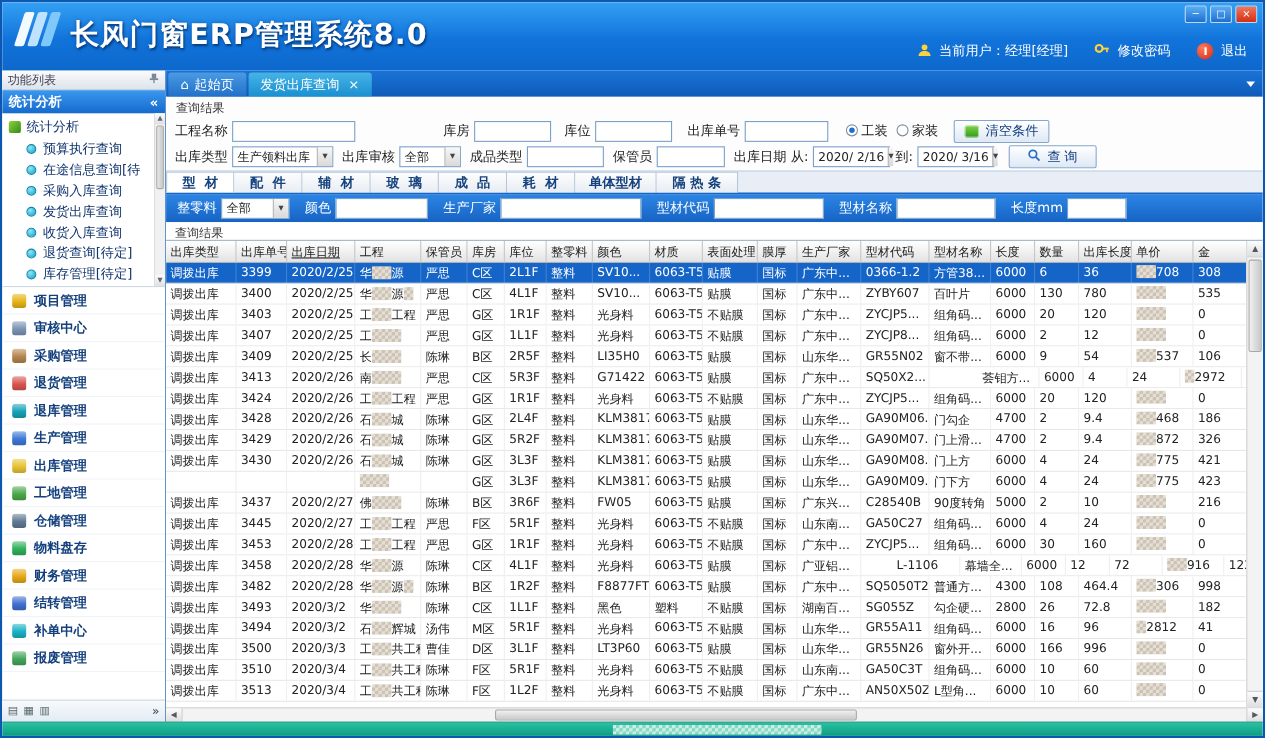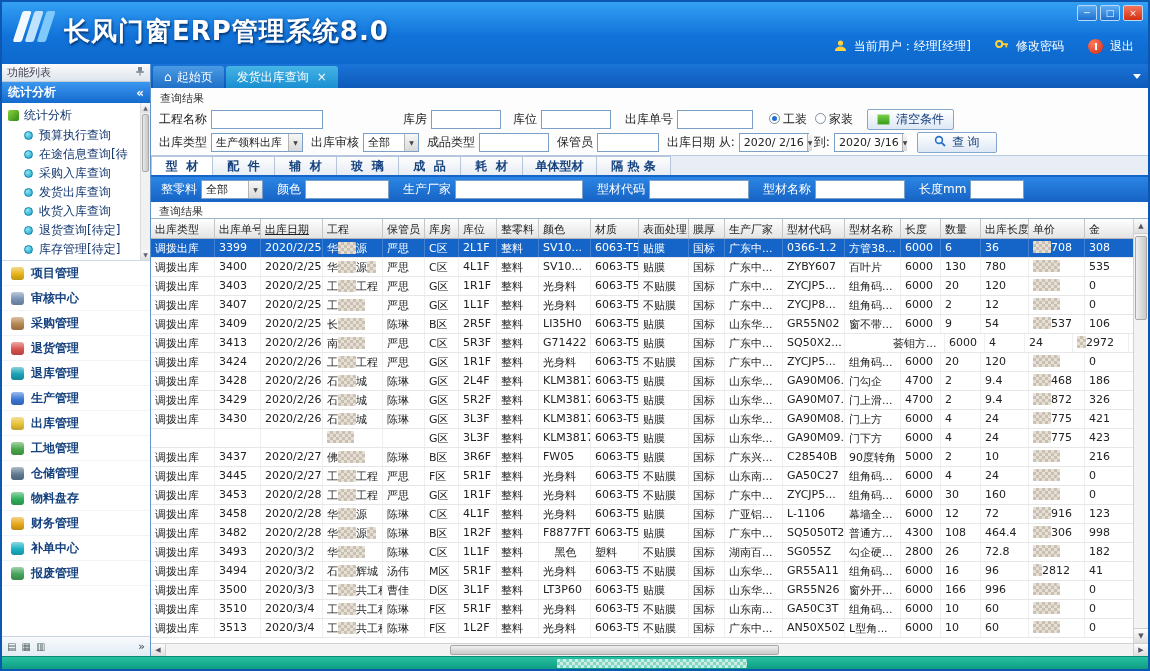--- a/index.html
+++ b/index.html
@@ -245,20 +245,24 @@
             <span class="menu-icon" style="background-color: rgb(95, 122, 146);"></span>
             <span class="menu-label">仓储管理</span>
           </div>
           <div class="menu-item">
             <span class="menu-icon" style="background-color: rgb(46, 176, 90);"></span>
             <span class="menu-label">物料盘存</span>
           </div>
           <div class="menu-item">
             <span class="menu-icon" style="background-color: rgb(230, 168, 23);"></span>
             <span class="menu-label">财务管理</span>
+          </div>
+          <div class="menu-item">
+            <span class="menu-icon" style="background-color: rgb(63, 111, 208);"></span>
+            <span class="menu-label">结转管理</span>
           </div>
           <div class="menu-item">
             <span class="menu-icon" style="background-color: rgb(25, 178, 196);"></span>
             <span class="menu-label">补单中心</span>
           </div>
           <div class="menu-item">
             <span class="menu-icon" style="background-color: rgb(68, 165, 90);"></span>
             <span class="menu-label">报废管理</span>
           </div>
         </div>
@@ -716,21 +720,21 @@
                 <div class="g-cell" style="width: 60px;">华<span class="mosaic" style="width: 18px;"></span>源</div>
                 <div class="g-cell" style="width: 42px;">陈琳</div>
                 <div class="g-cell" style="width: 34px;">C区</div>
                 <div class="g-cell" style="width: 38px;">4L1F</div>
                 <div class="g-cell" style="width: 42px;">整料</div>
                 <div class="g-cell" style="width: 52px;">光身料</div>
                 <div class="g-cell" style="width: 48px;">6063-T5</div>
                 <div class="g-cell" style="width: 50px;">贴膜</div>
                 <div class="g-cell" style="width: 36px;">国标</div>
                 <div class="g-cell" style="width: 58px;">广亚铝...</div>
-                <div class="g-cell" style="width: 62px;">L-1106</div>
+                <div class="g-cell" style="width: 62px; margin-left: 28px;">L-1106</div>
                 <div class="g-cell" style="width: 56px;">幕墙全...</div>
                 <div class="g-cell" style="width: 40px;">6000</div>
                 <div class="g-cell" style="width: 40px;">12</div>
                 <div class="g-cell" style="width: 48px;">72</div>
                 <div class="g-cell" style="width: 56px;"><span class="mosaic" style="width: 18px;"></span>916</div>
                 <div class="g-cell" style="width: 60px;">123</div>
               </div>
               <div class="grid-row">
                 <div class="g-cell" style="width: 64px;">调拨出库</div>
                 <div class="g-cell" style="width: 46px;">3482</div>
@@ -755,21 +759,21 @@
               </div>
               <div class="grid-row">
                 <div class="g-cell" style="width: 64px;">调拨出库</div>
                 <div class="g-cell" style="width: 46px;">3493</div>
                 <div class="g-cell" style="width: 62px;">2020/3/2</div>
                 <div class="g-cell" style="width: 60px;">华<span class="mosaic" style="width: 27px;"></span></div>
                 <div class="g-cell" style="width: 42px;">陈琳</div>
                 <div class="g-cell" style="width: 34px;">C区</div>
                 <div class="g-cell" style="width: 38px;">1L1F</div>
                 <div class="g-cell" style="width: 42px;">整料</div>
-                <div class="g-cell" style="width: 52px; text-align: center;">黑色</div>
+                <div class="g-cell" style="width: 52px;">黑色</div>
                 <div class="g-cell" style="width: 48px;">塑料</div>
                 <div class="g-cell" style="width: 50px;">不贴膜</div>
                 <div class="g-cell" style="width: 36px;">国标</div>
                 <div class="g-cell" style="width: 58px;">湖南百...</div>
                 <div class="g-cell" style="width: 62px;">SG055Z</div>
                 <div class="g-cell" style="width: 56px;">勾企硬...</div>
                 <div class="g-cell" style="width: 40px;">2800</div>
                 <div class="g-cell" style="width: 40px;">26</div>
                 <div class="g-cell" style="width: 48px;">72.8</div>
                 <div class="g-cell" style="width: 56px;"><span class="mosaic" style="width: 27px;"></span></div>

